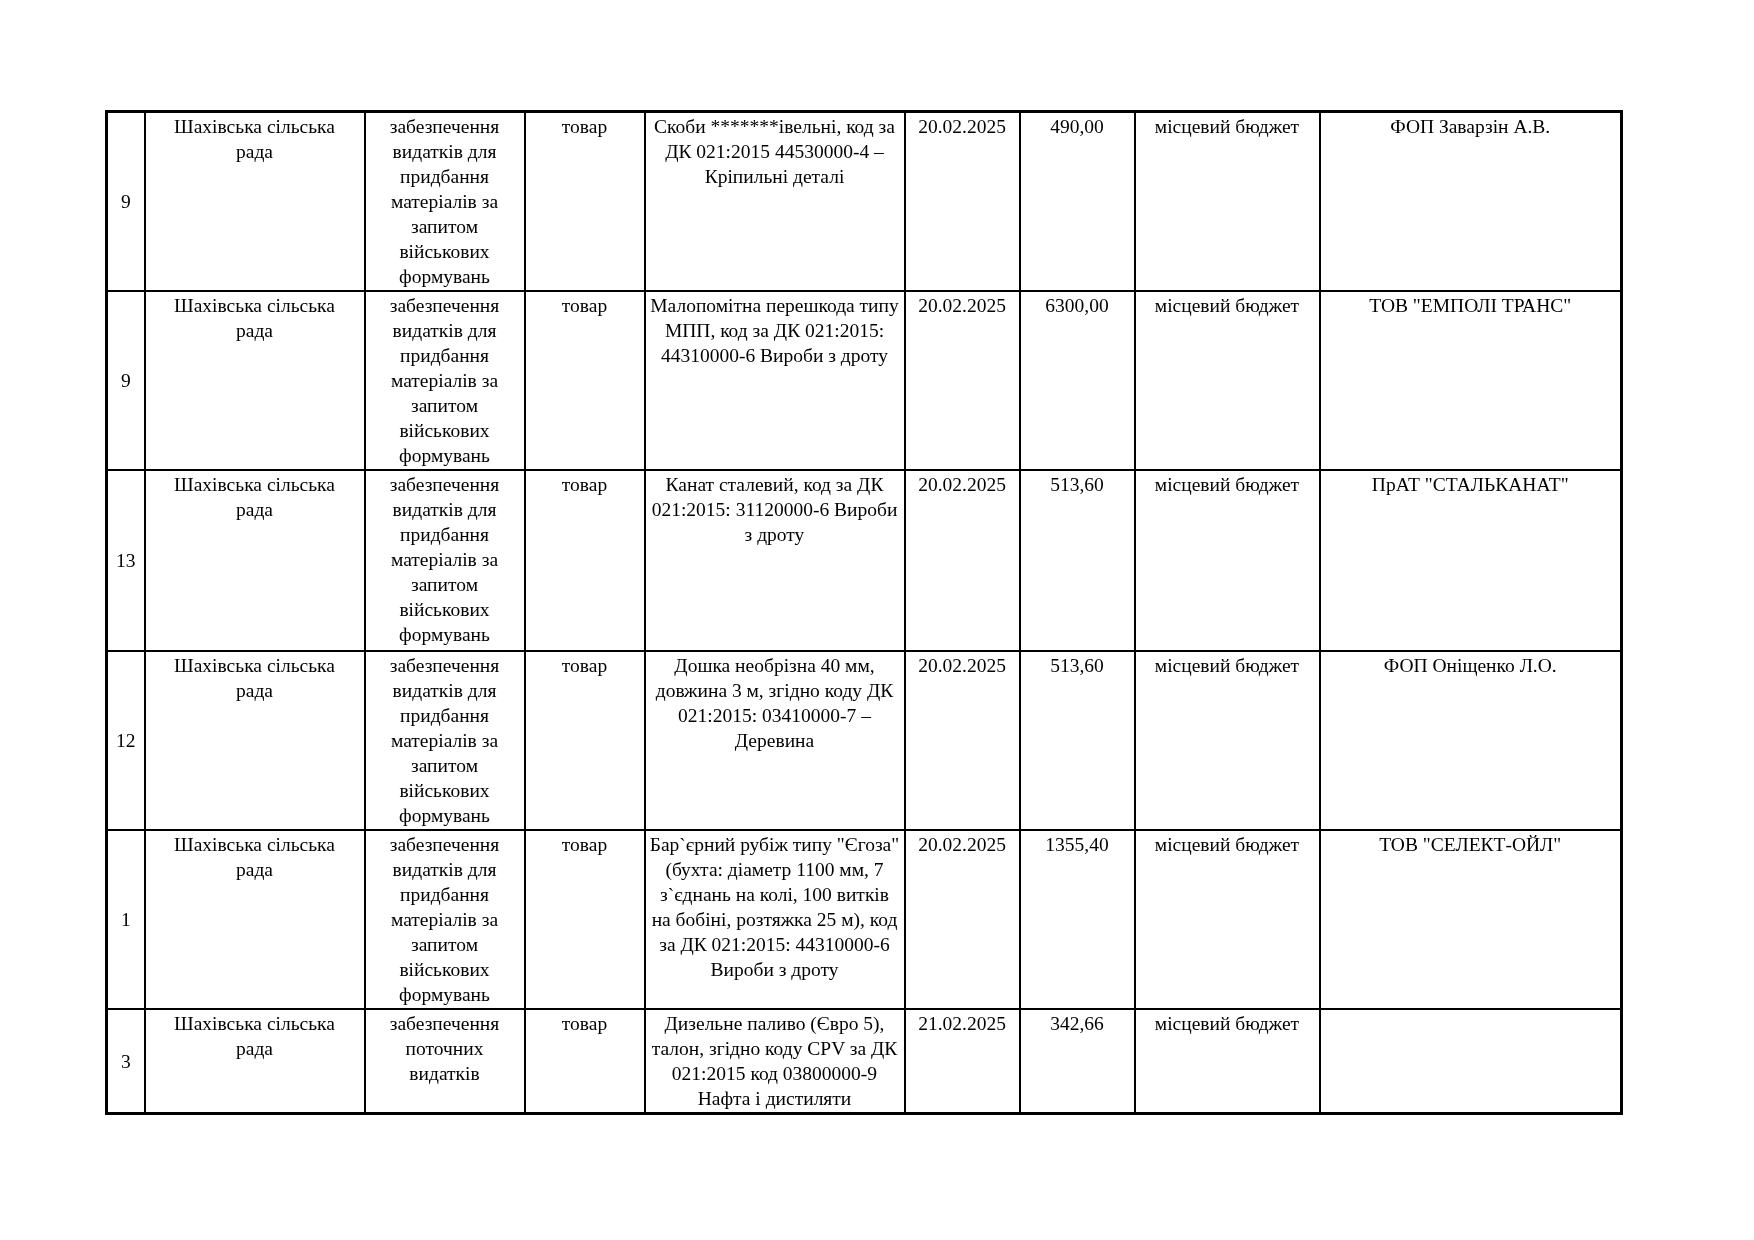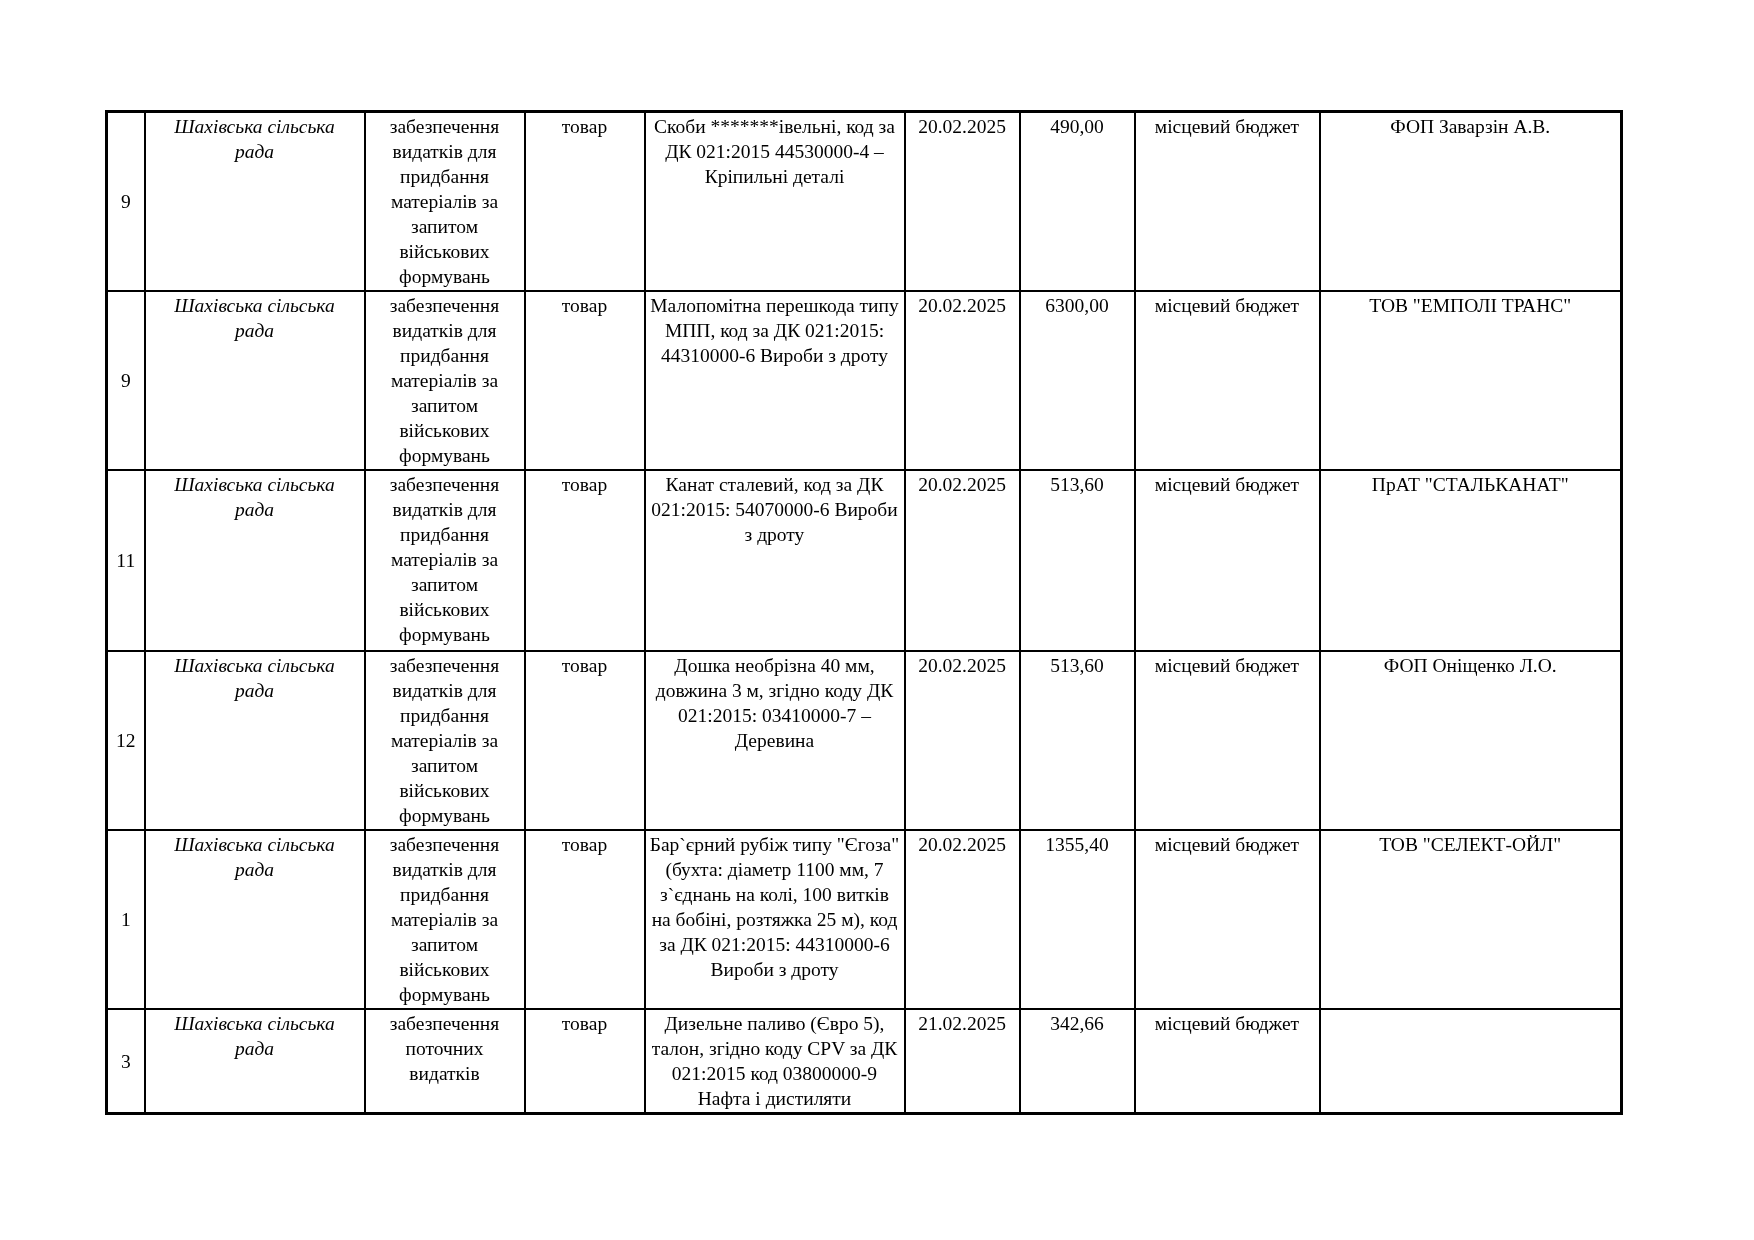--- a/index.html
+++ b/index.html
@@ -51,21 +51,20 @@
   tr.r1 { height: 179px; }
   tr.r2 { height: 181px; }
   tr.r3 { height: 178px; }
   tr.r4 { height: 175px; }
   tr.r5 { height: 100px; }
 
   
   .wrap-customer {
     display: inline-block;
     max-width: 178px;
-    font-style: italic;
   }
   .wrap-purpose {
     display: inline-block;
     max-width: 136px;
     text-align: center;
   }
 </style>
 </head>
 <body>
 
@@ -98,25 +97,25 @@
       <td><span class="wrap-customer">Шахівська сільська рада</span></td>
       <td><span class="wrap-purpose">забезпечення видатків для придбання матеріалів за запитом військових формувань</span></td>
       <td>товар</td>
       <td>Малопомітна перешкода типу МПП, код за ДК 021:2015: 44310000-6 Вироби з дроту</td>
       <td>20.02.2025</td>
       <td>6300,00</td>
       <td>місцевий бюджет</td>
       <td>ТОВ "ЕМПОЛІ ТРАНС"</td>
     </tr>
     <tr class="r2">
-      <td class="c-num">11</td>
+      <td class="c-num">13</td>
       <td><span class="wrap-customer">Шахівська сільська рада</span></td>
       <td><span class="wrap-purpose">забезпечення видатків для придбання матеріалів за запитом військових формувань</span></td>
       <td>товар</td>
-      <td>Канат сталевий, код за ДК 021:2015: 54070000-6 Вироби з дроту</td>
+      <td>Канат сталевий, код за ДК 021:2015: 31120000-6 Вироби з дроту</td>
       <td>20.02.2025</td>
       <td>513,60</td>
       <td>місцевий бюджет</td>
       <td>ПрАТ "СТАЛЬКАНАТ"</td>
     </tr>
     <tr class="r3">
       <td class="c-num">12</td>
       <td><span class="wrap-customer">Шахівська сільська рада</span></td>
       <td><span class="wrap-purpose">забезпечення видатків для придбання матеріалів за запитом військових формувань</span></td>
       <td>товар</td>

